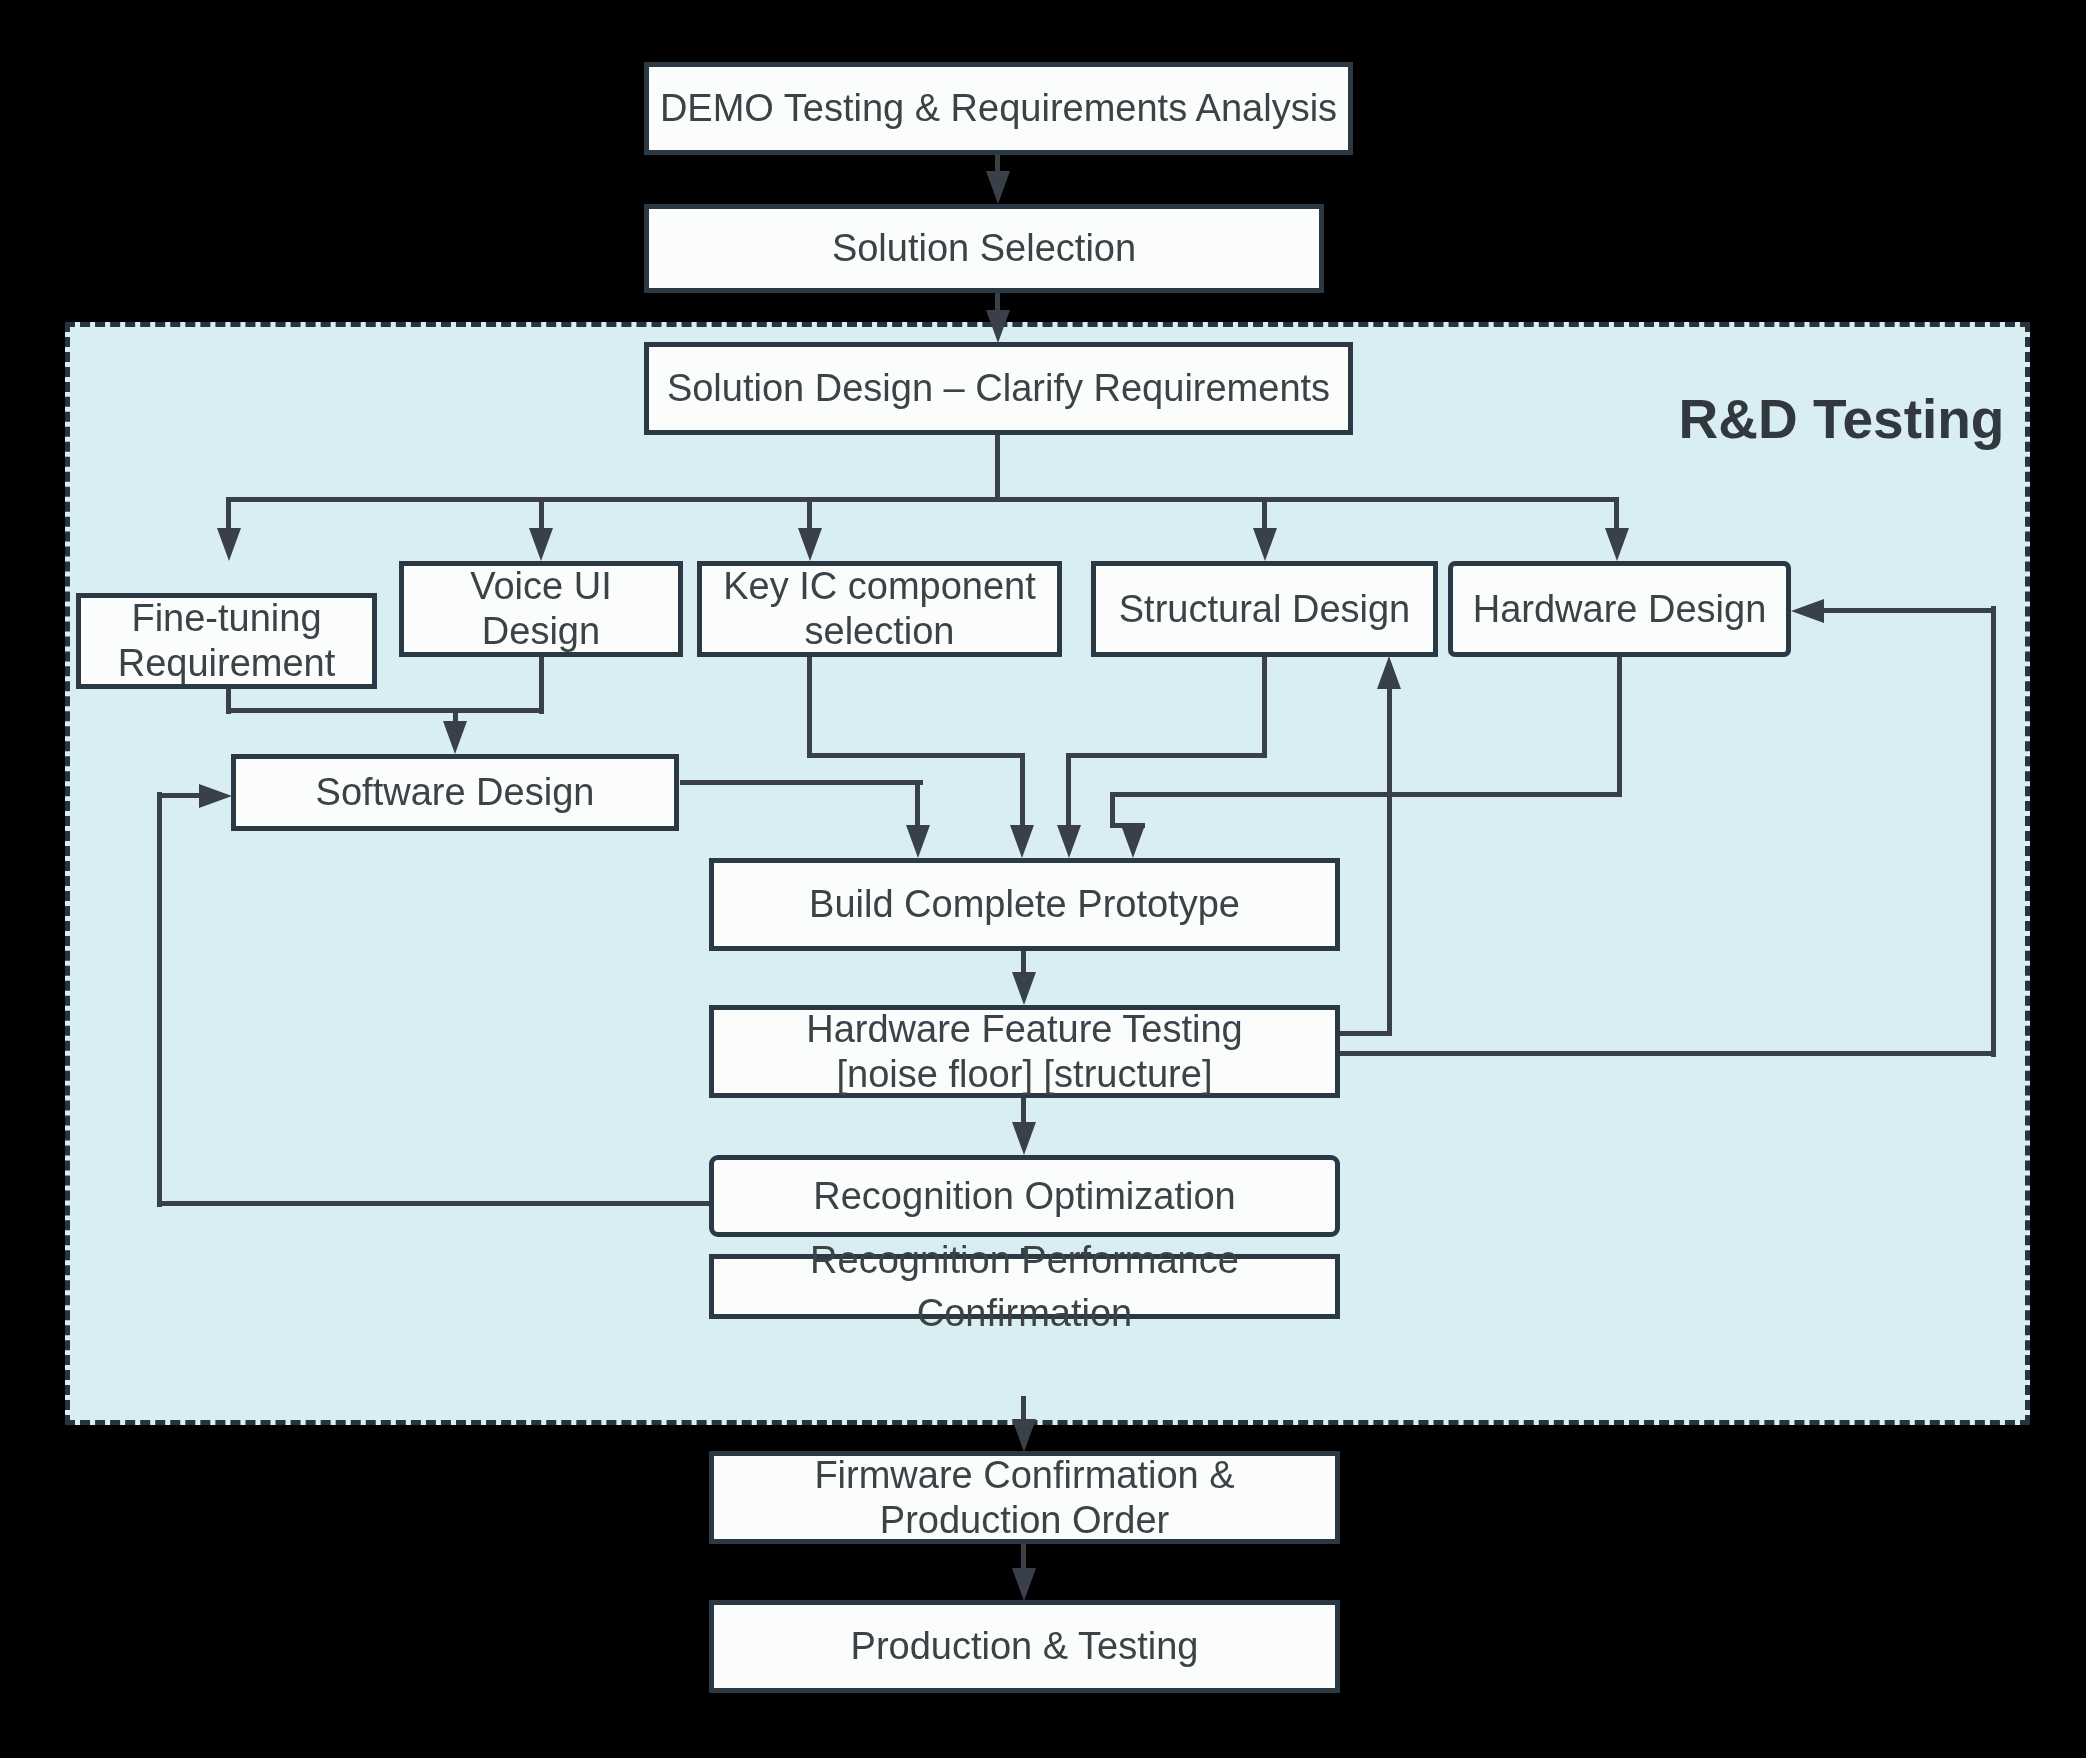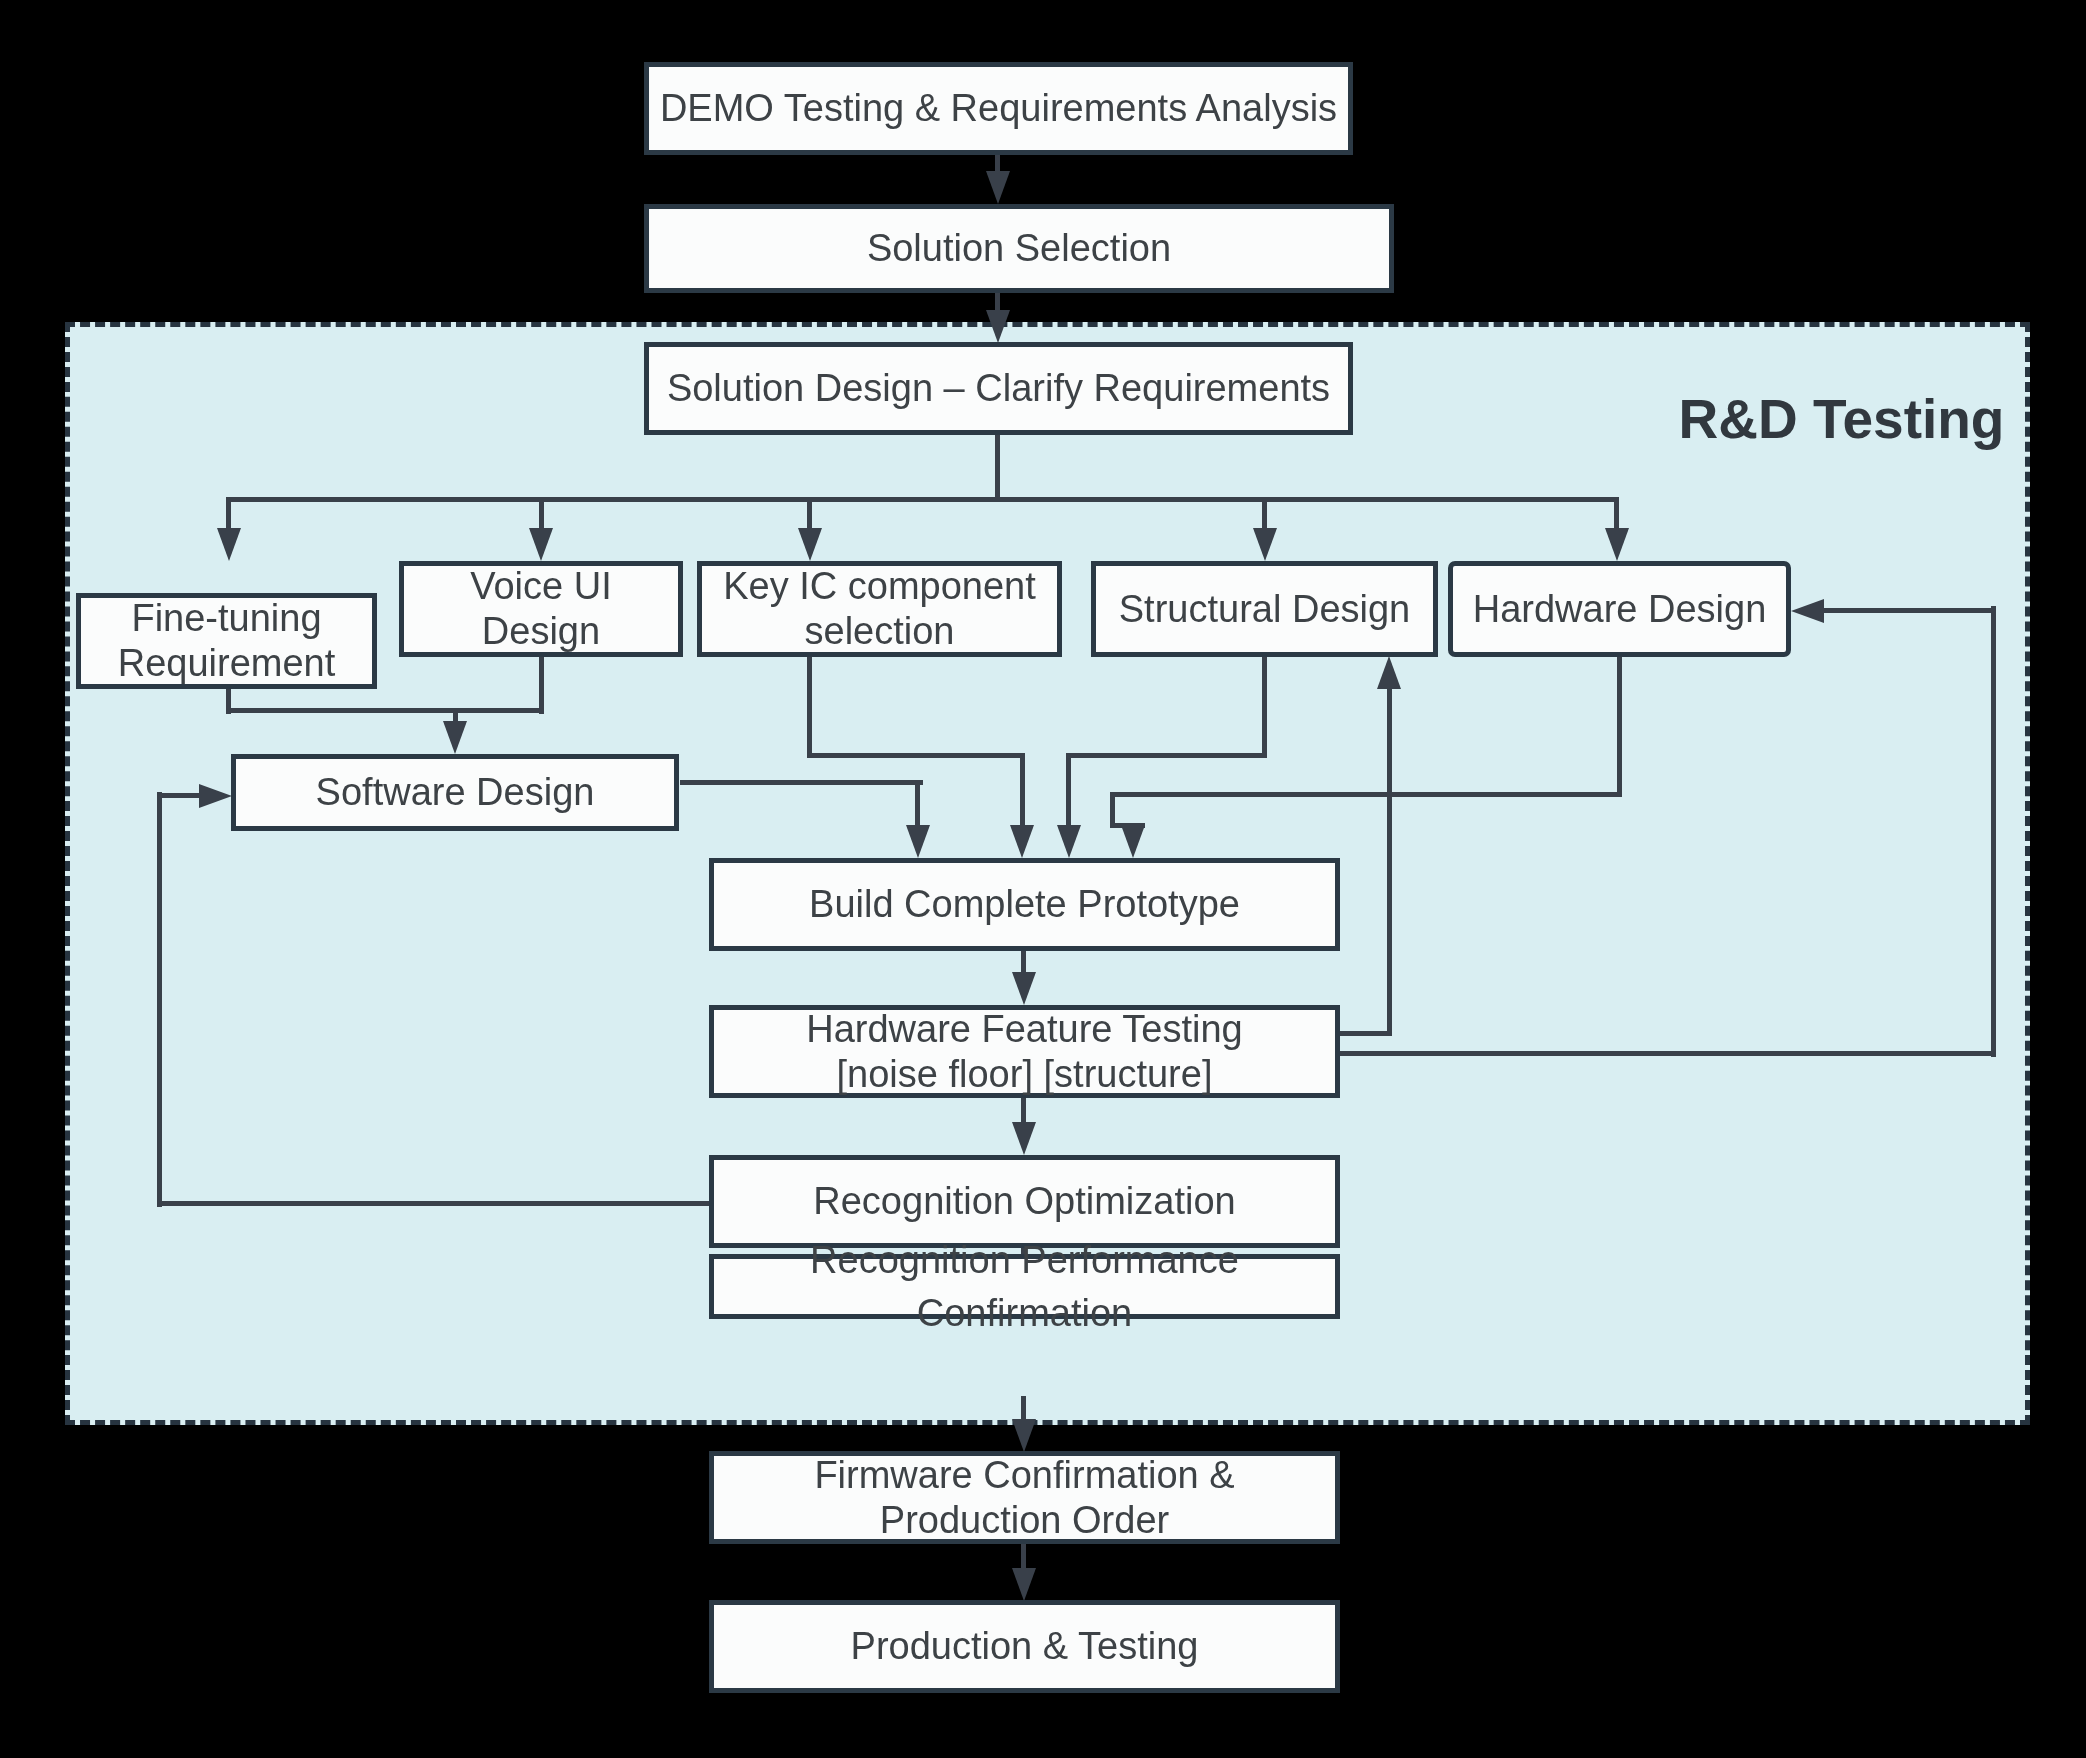--- a/index.html
+++ b/index.html
@@ -126,21 +126,21 @@
 
   <div class="h" style="left:157px;top:1201px;width:553px;"></div>
   <div class="v" style="left:157px;top:792px;height:415px;"></div>
   <div class="h" style="left:157px;top:793px;width:48px;"></div>
   <div class="arr right" style="left:199px;top:784px;"></div>
 
   <div class="node" style="left:644px;top:62px;width:709px;height:93px;">
     <span>DEMO Testing &amp; Requirements Analysis</span>
   </div>
 
-  <div class="node" style="left:644px;top:204px;width:750px;height:89px;">
+  <div class="node" style="left:644px;top:204px;width:680px;height:89px;">
     <span>Solution Selection</span>
   </div>
 
   <div class="node" style="left:644px;top:342px;width:709px;height:93px;">
     <span>Solution Design – Clarify Requirements</span>
   </div>
 
   <div class="node" style="left:76px;top:561px;width:301px;height:96px;margin-top:32px;">
     <span>Fine-tuning</span>
     <span>Requirement</span>
@@ -170,21 +170,21 @@
 
   <div class="node" style="left:709px;top:858px;width:631px;height:93px;">
     <span>Build Complete Prototype</span>
   </div>
 
   <div class="node" style="left:709px;top:1005px;width:631px;height:93px;justify-content:center;">
     <span>Hardware Feature Testing</span>
     <span>[noise floor] [structure]</span>
   </div>
 
-  <div class="node" style="left:709px;top:1155px;width:631px;height:93px;">
+  <div class="node" style="left:709px;top:1155px;width:631px;height:82px;border-radius:9px;">
     <span>Recognition Optimization</span>
   </div>
 
   <div class="node" style="left:709px;top:1254px;width:631px;height:65px;gap:8px;">
     <span>Recognition Performance</span>
     <span>Confirmation</span>
   </div>
 
   <div class="node" style="left:709px;top:1451px;width:631px;height:93px;">
     <span>Firmware Confirmation &amp;</span>

